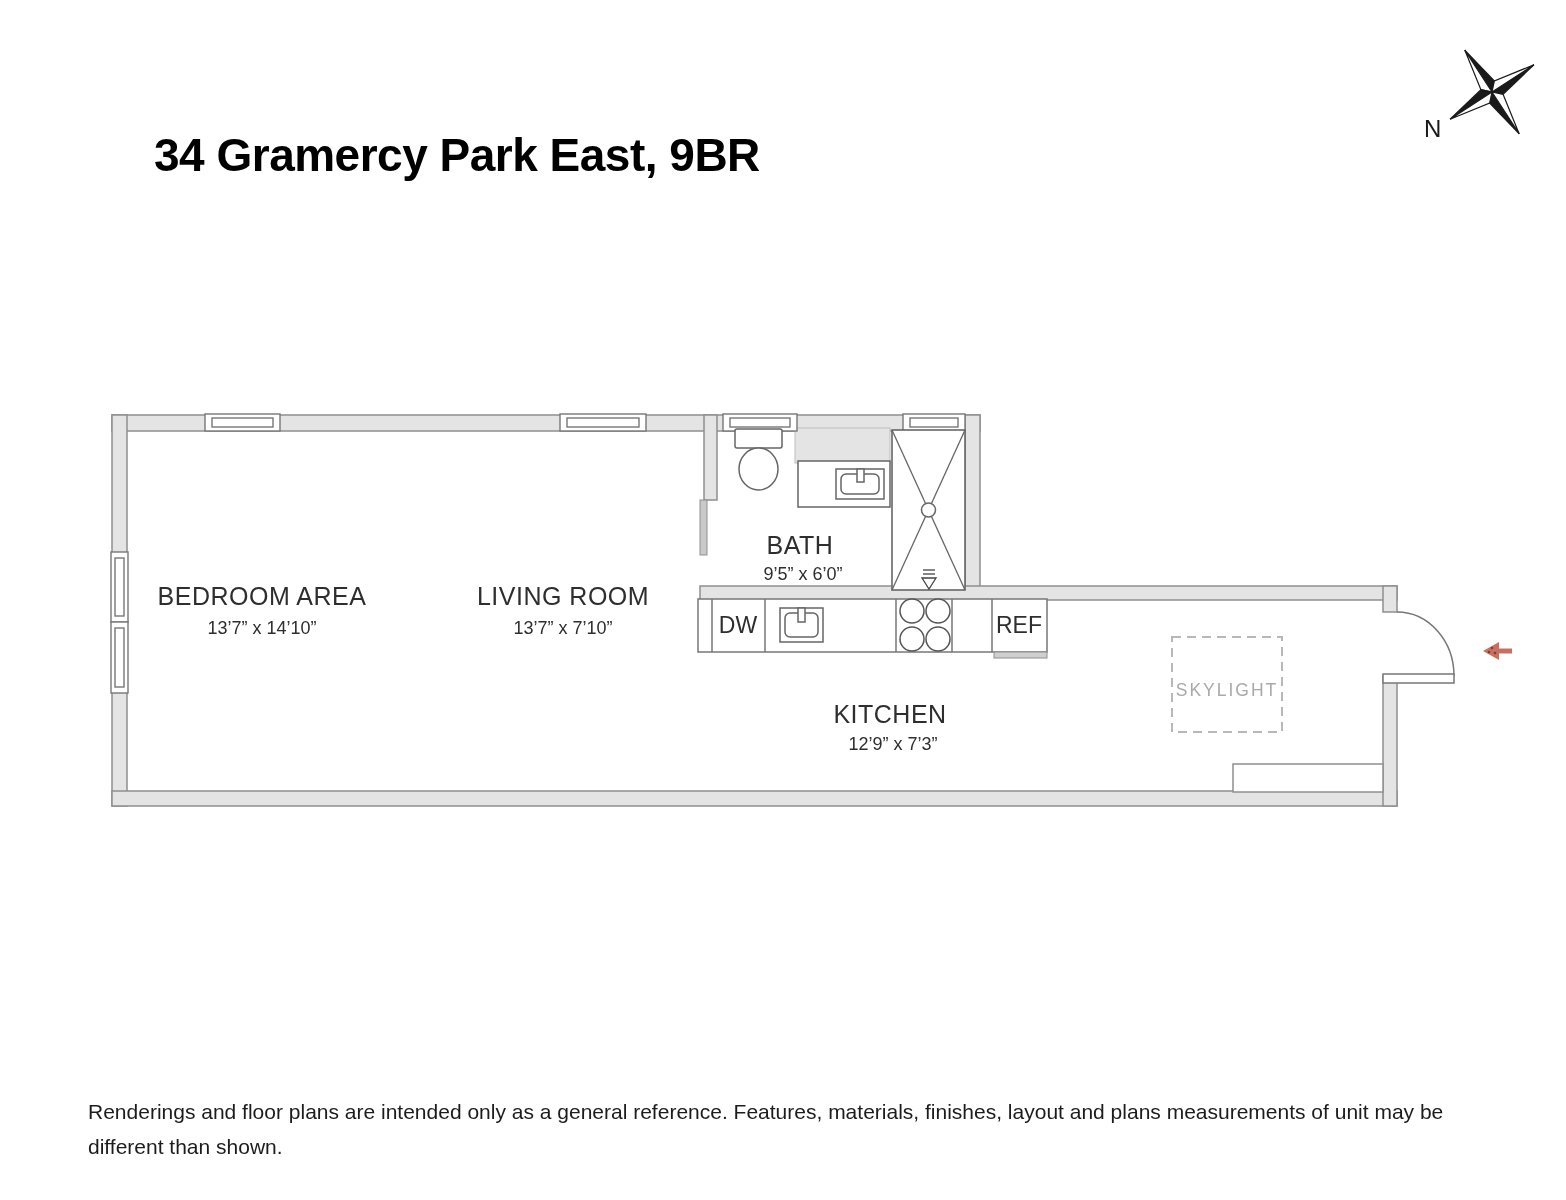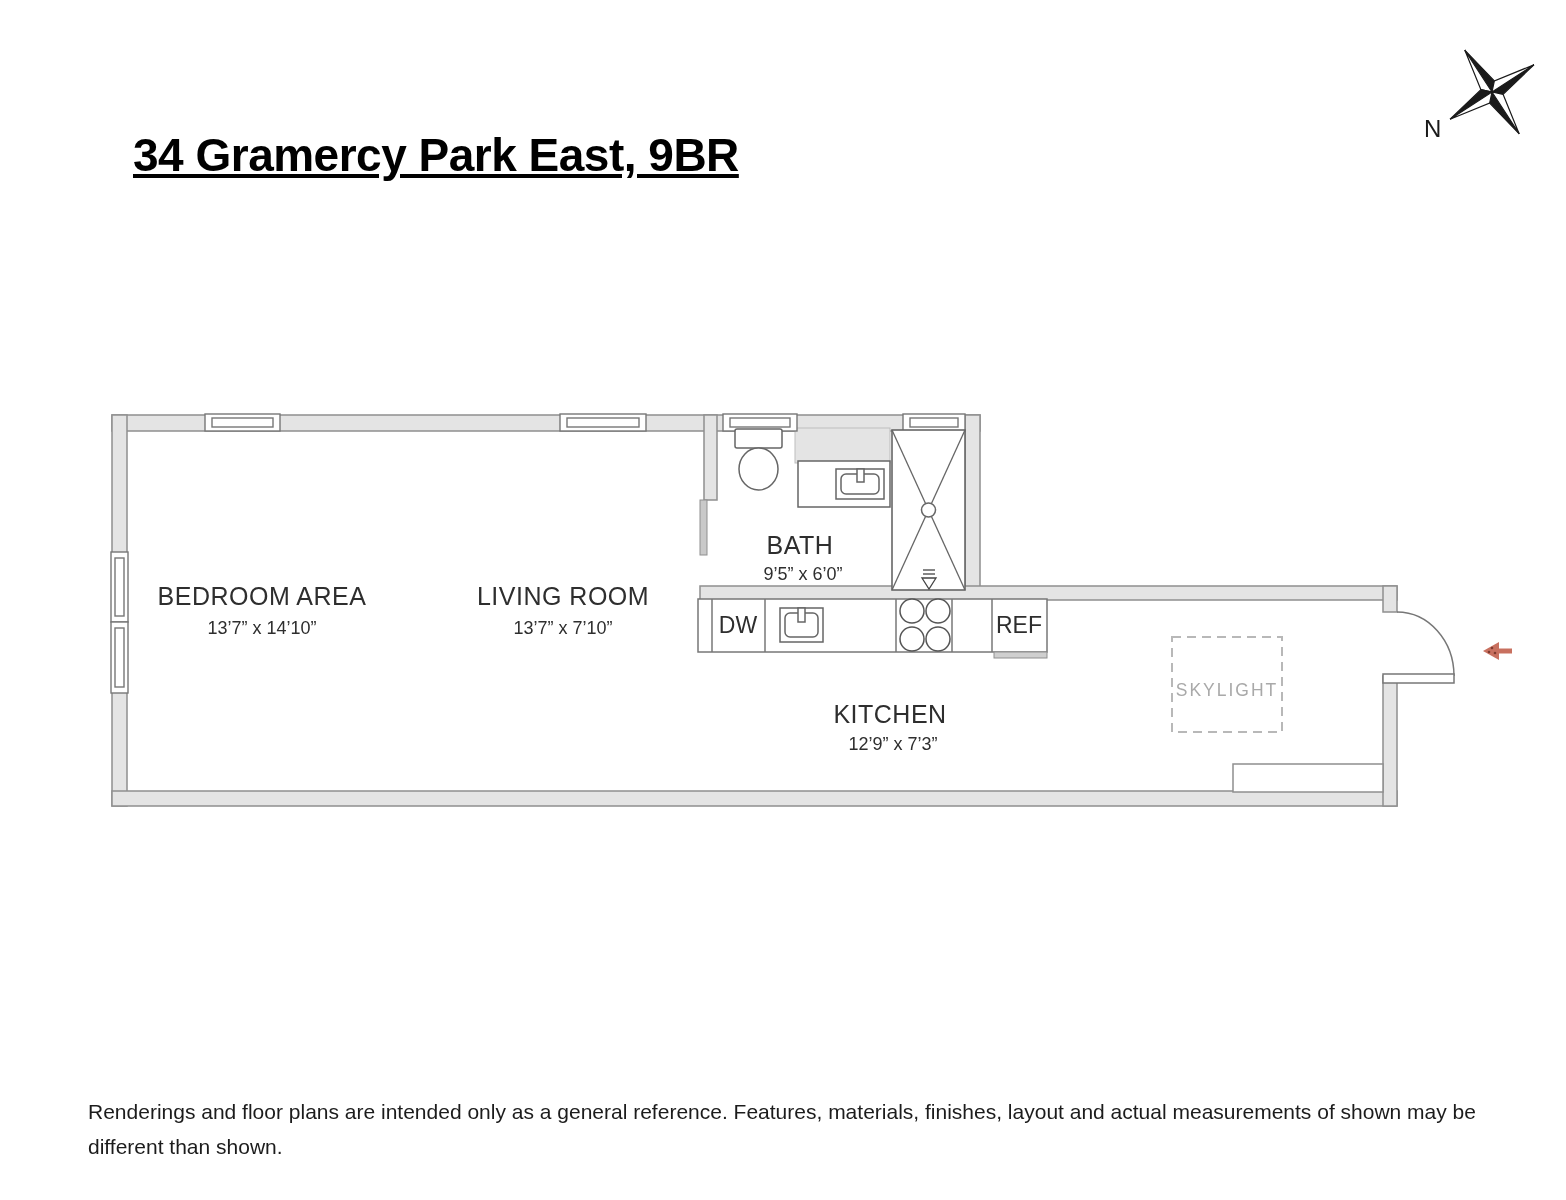--- a/index.html
+++ b/index.html
@@ -1,24 +1,23 @@
 <!DOCTYPE html>
 <html><head>
 <meta charset="utf-8">
 <style>
   html,body{margin:0;padding:0;}
   body{
     width:1566px;height:1200px;position:relative;background:#ffffff;
     font-family:"Liberation Sans","DejaVu Sans",sans-serif;overflow:hidden;
   }
   .title{
-    position:absolute;left:133px;top:128px;
+    position:absolute;left:154px;top:128px;
     font-size:46px;font-weight:bold;color:#000;letter-spacing:-0.5px;
     white-space:nowrap;
-    text-decoration:underline;
   }
   .disclaimer{
     position:absolute;left:88px;top:1094px;width:1416px;
     font-size:21px;line-height:1.67;color:#1c1c1c;
   }
   svg{position:absolute;left:0;top:0;}
   svg text{font-family:"Liberation Sans","DejaVu Sans",sans-serif;fill:#2e2e2e;}
   .room-name{font-size:25px;letter-spacing:0.5px;}
   .room-dim{font-size:18px;}
   .appliance{font-size:23px;}
@@ -169,13 +168,13 @@
       <polygon points="0,50 -8,8 0,0" fill="#1a1a1a"></polygon>
       <polygon points="0,50 0,0 8,8" fill="#ffffff"></polygon>
       <polygon points="-50,0 -8,-8 0,0" fill="#1a1a1a"></polygon>
       <polygon points="-50,0 0,0 -8,8" fill="#ffffff"></polygon>
     </g>
     <text class="north" x="1424" y="137">N</text>
   </g>
 
 </svg>
 
-<div class="disclaimer">Renderings and floor plans are intended only as a general reference. Features, materials, finishes, layout and actual measurements of shown may be different than shown.</div>
+<div class="disclaimer">Renderings and floor plans are intended only as a general reference. Features, materials, finishes, layout and plans measurements of unit may be different than shown.</div>
 
 </body></html>

